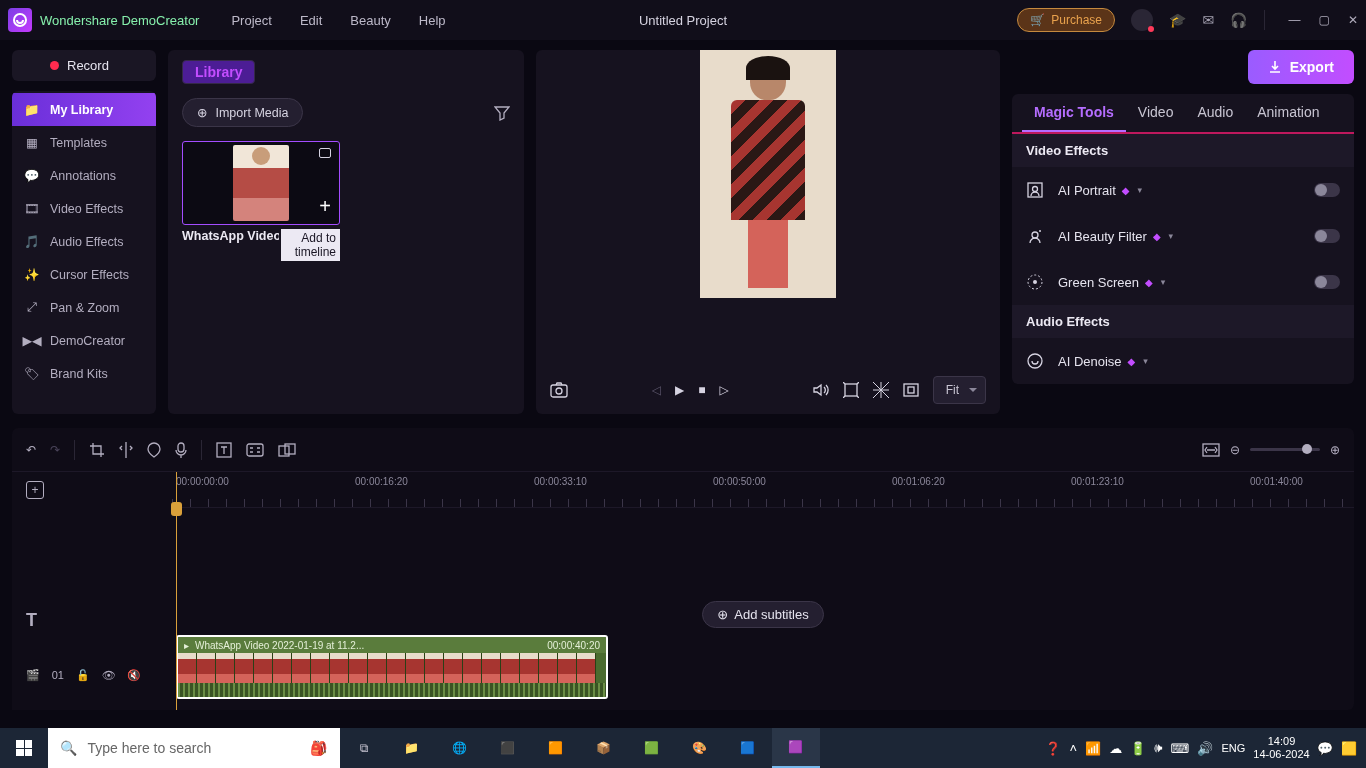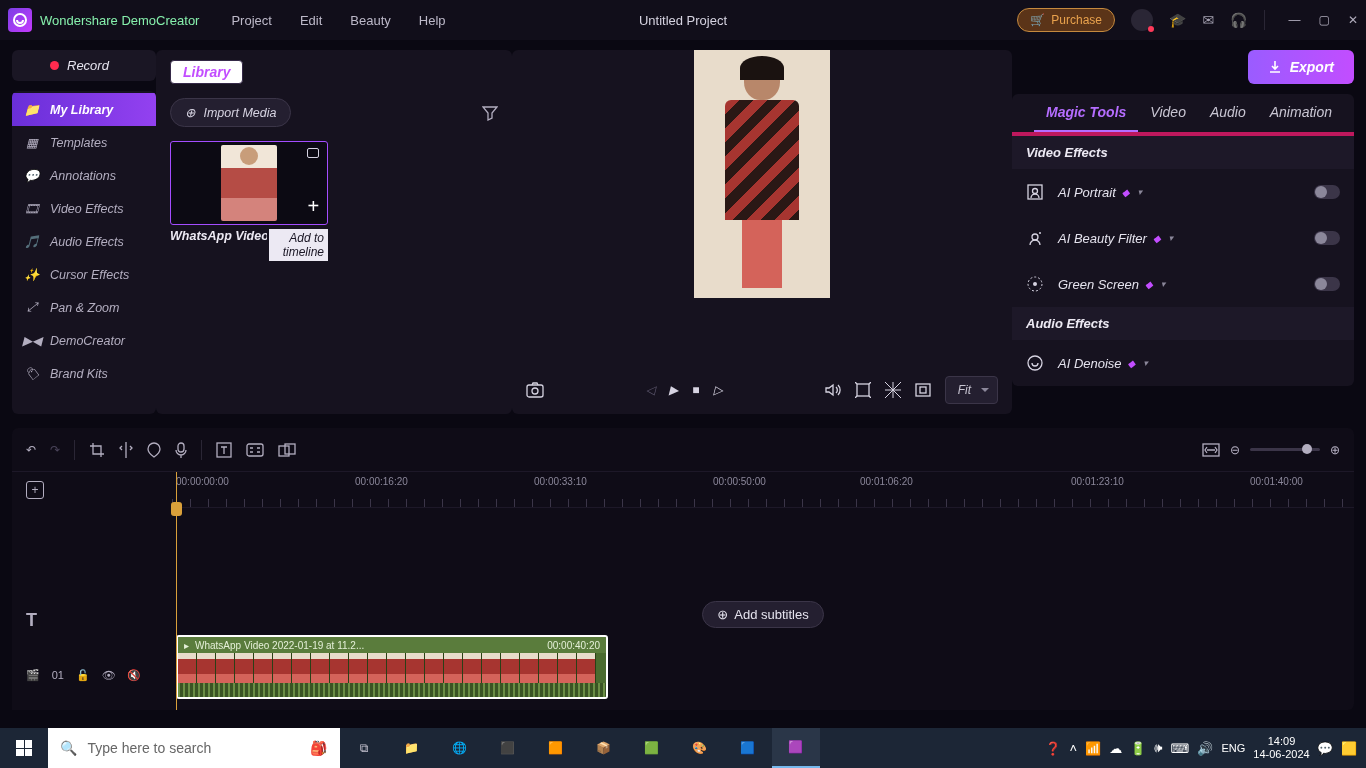--- a/index.html
+++ b/index.html
@@ -10,33 +10,33 @@
 .menu-item { color: #bdb9c9; font-size: 13px; margin-right: 28px; cursor: pointer; }
 .title-center { position: absolute; left: 50%; transform: translateX(-50%); color: #d6d3e1; font-size: 13px; }
 .title-right { margin-left: auto; display: flex; align-items: center; gap: 16px; }
 .purchase-btn { background: linear-gradient(#5b3418, #5b3418); border: 1px solid #c68a3e; border-radius: 14px; padding: 4px 12px; color: #e9a24d; font-size: 12px; display: flex; align-items: center; gap: 6px; cursor: pointer; }
 .tb-icon { color: #a4a0b0; cursor: pointer; font-size: 14px; }
 .avatar-icon { width: 22px; height: 22px; background: #2a2635; border-radius: 50%; position: relative; }
 .avatar-icon::after { content: ''; position: absolute; width: 6px; height: 6px; background: #ff3a5a; border-radius: 50%; bottom: -1px; right: -1px; }
 .win-controls { display: flex; gap: 18px; margin-left: 8px; color: #b0acbc; }
 .divider-v { width: 1px; height: 20px; background: #2a2635; }
 
-.top-section { display: flex; gap: 0; padding: 10px 12px 4px 12px; height: 378px; font-style: italic; }
+.top-section { display: flex; gap: 12px; padding: 10px 12px 4px 12px; height: 378px; }
 
 .record-btn { margin: 0 0 10px 0; background: #1a1624; border-radius: 6px; padding: 8px 38px; display: inline-flex; align-items: center; gap: 8px; color: #e5e3ee; font-size: 13px; cursor: pointer; }
 .record-dot { width: 9px; height: 9px; background: #ff2b4f; border-radius: 50%; }
 
 .left-col { width: 144px; display: flex; flex-direction: column; }
 .sidebar { background: #16121f; border-radius: 6px; flex: 1; overflow: hidden; padding-top: 2px; }
 .sb-item { display: flex; align-items: center; gap: 10px; padding: 9px 12px; color: #b3aec0; font-size: 12.5px; cursor: pointer; }
 .sb-item.active { background: linear-gradient(90deg, #6a2fd9, #9341f0); color: #fff; font-weight: 600; }
 .sb-icon-box { width: 16px; display: flex; justify-content: center; }
 
 .lib-panel { width: 356px; background: #16121f; border-radius: 6px; padding: 10px 14px; }
-.lib-tab { color: #c24dff; font-weight: 700; font-size: 14px; background: #ffffff; padding: 3px 12px; border-radius: 4px; display: inline-block; margin-bottom: 14px; border: 1px solid #352948; }
+.lib-tab { color: #c24dff; font-weight: 700; font-size: 14px; background: #4c1d95; padding: 3px 12px; border-radius: 4px; display: inline-block; margin-bottom: 14px; border: 1px solid #352948; }
 .import-row { display: flex; align-items: center; justify-content: space-between; margin-bottom: 14px; }
 .import-btn { background: #241f30; border: 1px solid #3b3548; border-radius: 16px; padding: 6px 14px; display: flex; align-items: center; gap: 8px; color: #d6d3e1; font-size: 12.5px; font-weight: 500; cursor: pointer; }
 .filter-icon { cursor: pointer; color: #b3aec0; }
 .clip-card { width: 158px; }
 .clip-thumb { width: 158px; height: 84px; background: #0c0a13; border: 1.5px solid #a44dff; border-radius: 3px; position: relative; display: flex; align-items: center; justify-content: center; }
 .clip-person { width: 56px; height: 76px; background: linear-gradient(#f1e6d8 30%, #b54c45 30%, #b54c45 70%, #d4837c 70%); border-radius: 2px; position: relative; }
 .clip-person::before { content:''; position:absolute; top:2px; left:50%; transform:translateX(-50%); width:18px; height:18px; background:#c89d7a; border-radius:50%; }
 .add-plus { position: absolute; bottom: 6px; right: 8px; color: #fff; font-size: 20px; font-weight: 300; cursor: pointer; }
 .clip-vid-icon { position: absolute; top: 6px; right: 8px; width: 12px; height: 10px; border: 1.5px solid #d6d3e1; border-radius: 2px; }
 .clip-label-row { display: flex; align-items: flex-start; margin-top: 4px; }
@@ -59,21 +59,21 @@
 .time-sep { color: #5c566c; }
 .controls-row { display: flex; align-items: center; gap: 14px; margin-top: 12px; }
 .ctrl-icon { color: #d6d3e1; cursor: pointer; }
 .ctrl-spacer { flex: 1; }
 .fit-select { background: #241f30; border: 1px solid #3b3548; border-radius: 4px; padding: 6px 26px 6px 12px; color: #c8c5d2; font-size: 12px; cursor: pointer; position: relative; }
 .fit-select::after { content: ''; position: absolute; right: 8px; top: 11px; border: 4px solid transparent; border-top-color: #8b879a; }
 
 .right-panel { width: 342px; background: #16121f; border-radius: 6px; display: flex; flex-direction: column; overflow: hidden; }
 .export-btn { background: linear-gradient(90deg, #9a5cff, #c24dff); color: #fff; border-radius: 6px; padding: 9px 20px; font-size: 14px; font-weight: 600; display: flex; align-items: center; gap: 8px; cursor: pointer; margin-bottom: 10px; align-self: flex-end; }
 .right-col { width: 342px; display: flex; flex-direction: column; }
-.rp-tabs { display: flex; border-bottom: 4px solid #be185d; padding: 0 10px; justify-content: flex-end; }
+.rp-tabs { display: flex; border-bottom: 2px solid #be185d; padding: 0 10px; }
 .rp-tab { padding: 10px 12px; color: #c8c5d2; font-size: 14px; cursor: pointer; }
 .rp-tab.active { color: #b56dff; font-weight: 700; border-bottom: 2px solid #b56dff; }
 .rp-section-hdr { background: #1d1828; padding: 9px 14px; color: #ece9f3; font-size: 13px; font-weight: 600; }
 .rp-row { display: flex; align-items: center; padding: 14px 14px; gap: 12px; }
 .rp-row-icon { width: 20px; color: #c8c5d2; }
 .rp-row-label { flex: 1; color: #e5e3ee; font-size: 13px; display: flex; align-items: center; gap: 6px; }
 .gem { color: #c24dff; font-size: 10px; }
 .chev-d { color: #8b879a; font-size: 9px; margin-left: 2px; }
 .toggle { width: 26px; height: 14px; background: #3b3548; border-radius: 7px; position: relative; cursor: pointer; }
 .toggle::after { content:''; position:absolute; width:12px; height:12px; background:#8b879a; border-radius:50%; top:1px; left:1px; }
@@ -438,21 +438,21 @@
         <span>🔇</span>
       </div>
     </div>
     <div class="tl-tracks">
       <div class="playhead"></div>
       <div class="ruler">
         <span class="ruler-mark" style="left:4px">00:00:00:00</span>
         <span class="ruler-mark" style="left:183px">00:00:16:20</span>
         <span class="ruler-mark" style="left:362px">00:00:33:10</span>
         <span class="ruler-mark" style="left:541px">00:00:50:00</span>
-        <span class="ruler-mark" style="left:688px">00:01:06:20</span>
+        <span class="ruler-mark" style="left:720px">00:01:06:20</span>
         <span class="ruler-mark" style="left:899px">00:01:23:10</span>
         <span class="ruler-mark" style="left:1078px">00:01:40:00</span>
         <div class="ruler-ticks"></div>
       </div>
       <div class="track-empty"></div>
       <div class="subtitle-track">
         <div class="add-sub-btn">
           <span>⊕</span>
           <span>Add subtitles</span>
         </div>

